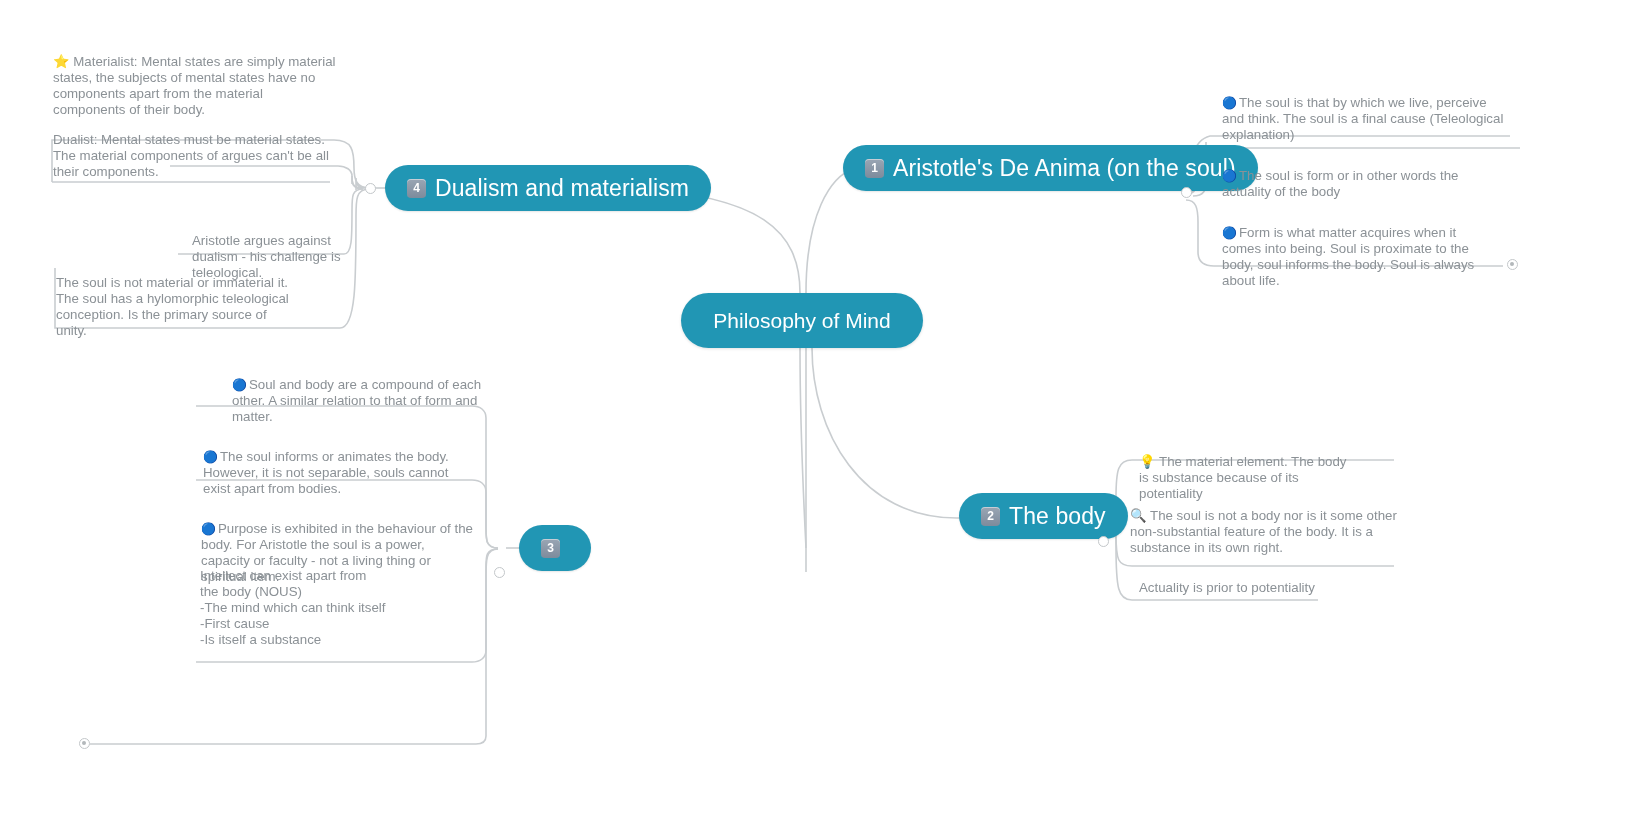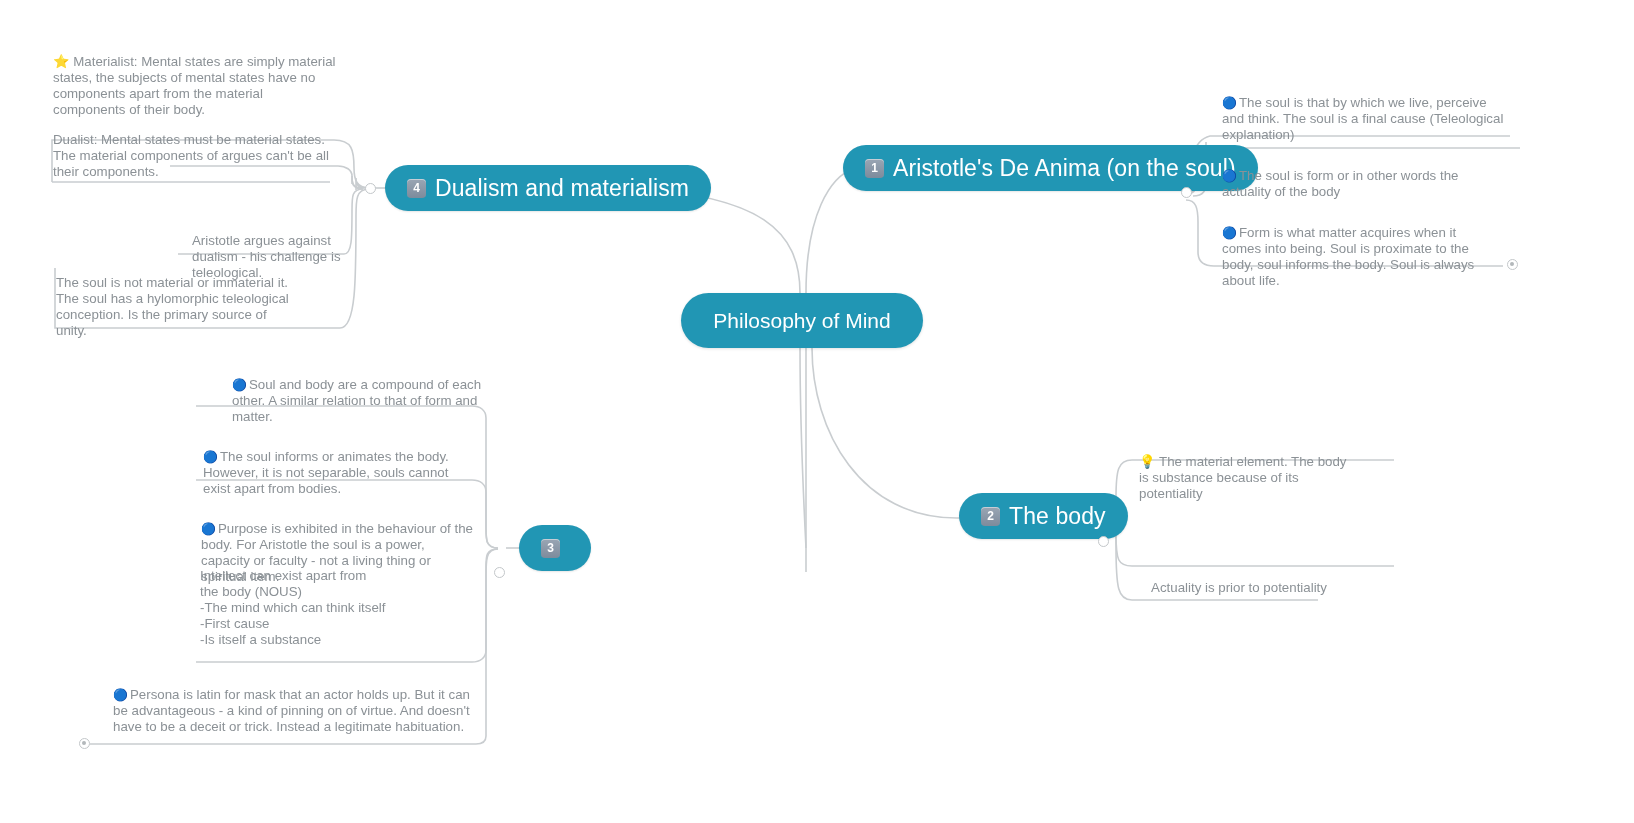--- a/index.html
+++ b/index.html
@@ -192,44 +192,42 @@
   <div class="leaf" style="left:1222px; top:152px; width:240px;">
     <span class="dot">🔵</span><span>The soul is form or in other words the actuality of the body</span>
   </div>
 
   <div class="leaf" style="left:1222px; top:209px; width:276px;">
     <span class="dot">🔵</span><span>Form is what matter acquires when it comes into being. Soul is proximate to the body, soul informs the body. Soul is always about life.</span>
   </div>
 
   <div class="leaf" style="left:1139px; top:437px; width:216px;margin-top:17px;">💡 The material element. The body is substance because of its potentiality</div>
 
-
-  <div class="leaf" style="left:1139px; top:580px; width:200px;text-align:center;">Actuality is prior to potentiality</div>
+  <div class="leaf" style="left:1130px; top:508px; width:268px;">🔍 The soul is not a body nor is it some other non-substantial feature of the body. It is a substance in its own right.</div>
+
+  <div class="leaf" style="left:1139px; top:580px; width:200px;">Actuality is prior to potentiality</div>
 
   <div class="leaf" style="left:226px; top:361px; width:250px;margin-left:6px;">
     <span class="dot">🔵</span><span>Soul and body are a compound of each other. A similar relation to that of form and matter.</span>
   </div>
 
   <div class="leaf" style="left:203px; top:433px; width:274px;">
     <span class="dot">🔵</span><span>The soul informs or animates the body. However, it is not separable, souls cannot exist apart from bodies.</span>
   </div>
 
   <div class="leaf" style="left:201px; top:505px; width:276px;">
     <span class="dot">🔵</span><span>Purpose is exhibited in the behaviour of the body. For Aristotle the soul is a power, capacity or faculty - not a living thing or spiritual item.</span>
   </div>
 
   <div class="leaf" style="left:200px; top:568px; width:276px;">Intellect can exist apart from
 the body (NOUS)
 -The mind which can think itself
 -First cause
 -Is itself a substance</div>
 
-  <div class="leaf" style="left:113px; top:671px; width:360px;">
-    <span class="dot">🔵</span><span>Persona is latin for mask that an actor holds up. But it can be advantageous - a kind of pinning on of virtue. And doesn't have to be a deceit or trick.  Instead a legitimate habituation.</span>
-  </div>
 
   <div class="handle" style="left:365px; top:183px;"></div>
   <div class="handle" style="left:1181px; top:187px;"></div>
   <div class="handle" style="left:1098px; top:536px;"></div>
   <div class="handle" style="left:494px; top:567px;"></div>
 
   <div class="handle dotted" style="left:1507px; top:259px;"></div>
   <div class="handle dotted" style="left:79px; top:738px;"></div>
 
 </div>

